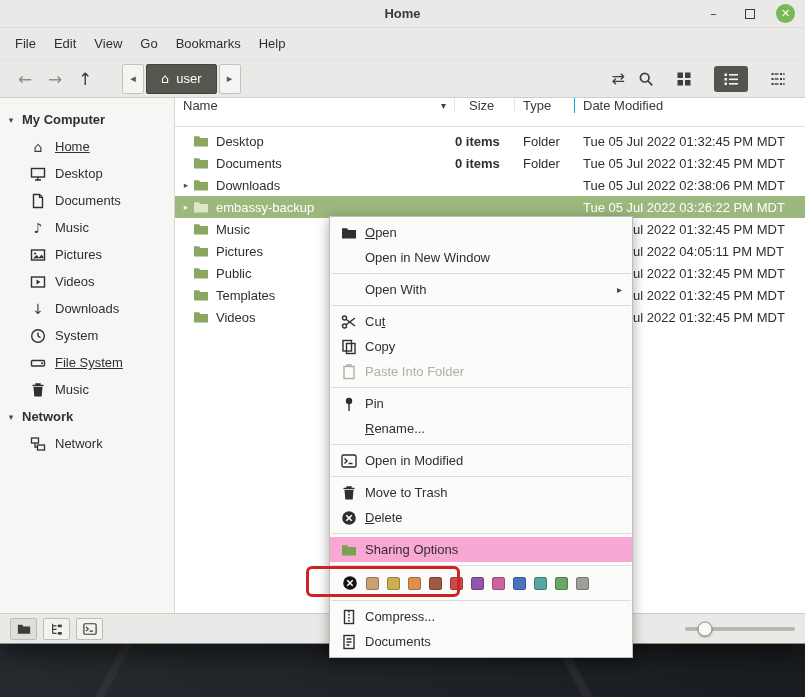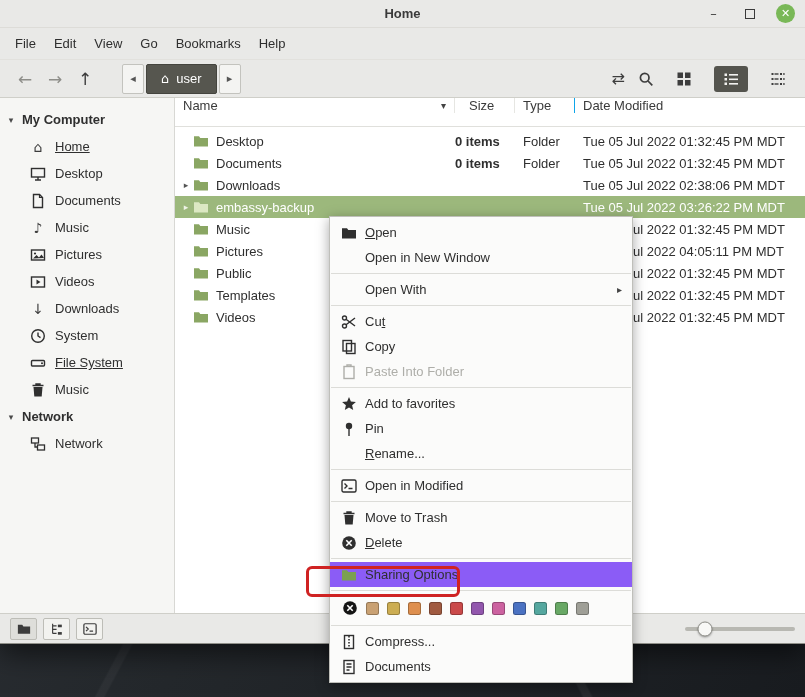--- a/index.html
+++ b/index.html
@@ -79,21 +79,21 @@
   .zoomwrap { margin-left:auto; display:flex; align-items:center; width:110px; position:relative; height:100%; }
   .zoomtrack { height:4px; background:#b8b8b2; border-radius:2px; flex:1; }
   .zoomknob { position:absolute; left:18%; top:50%; transform:translate(-50%,-50%); width:15px; height:15px; border-radius:50%;
     background:#f8f8f6; border:1px solid #8f8f89; box-shadow:0 1px 2px rgba(0,0,0,.3); }
 
   
   .ctxmenu { position:absolute; left:329px; top:175px; width:304px; background:#fbfbfa; border:1px solid #bfbfba;
     box-shadow:0 3px 12px rgba(0,0,0,.35); padding:3px 0; z-index:50;margin-top:41px; }
   .mi { height:25px; display:flex; align-items:center; padding:0 10px; gap:7px; }
   .mi-ic { width:18px; display:flex; justify-content:center; align-items:center; }
-  .mi.hl { background:#8b5cf6;text-align:right; }
+  .mi.hl { background:#f9a8d4;text-align:right; }
   .mi.dis { color:#aeaea9; }
   .mi-arrow { margin-left:auto; font-size:10px; color:#444; }
   .msep { height:1px; background:#dcdcd8; margin:3px 1px; }
   .mi.colors { gap:8px; height:28px; padding-left:12px; }
   .swatch { width:13px; height:13px; border-radius:2.5px; border:1px solid rgba(0,0,0,.25); display:inline-block; }
   .clearc { color:#141414; }
 
   .redbox { position:absolute; left:306px; top:566px; width:154px; height:31px; border:3px solid #cf2222; border-radius:6px;
     z-index:60; pointer-events:none; }
 
@@ -559,28 +559,20 @@
     </div>
     <div class="mi dis">
       <span class="mi-ic">
         <svg class="sicon  ">
           <use href="#i-clipboard" xlink:href="#i-clipboard"></use>
         </svg>
       </span>
       <span class="mi-label">Paste Into Folder</span>
     </div>
     <div class="msep"></div>
-    <div class="mi">
-      <span class="mi-ic">
-        <svg class="sicon  ">
-          <use href="#i-star" xlink:href="#i-star"></use>
-        </svg>
-      </span>
-      <span class="mi-label">Add to favorites</span>
-    </div>
     <div class="mi">
       <span class="mi-ic">
         <svg class="sicon  ">
           <use href="#i-pin" xlink:href="#i-pin"></use>
         </svg>
       </span>
       <span class="mi-label">Pin</span>
     </div>
     <div class="mi">
       <span class="mi-ic"></span>

